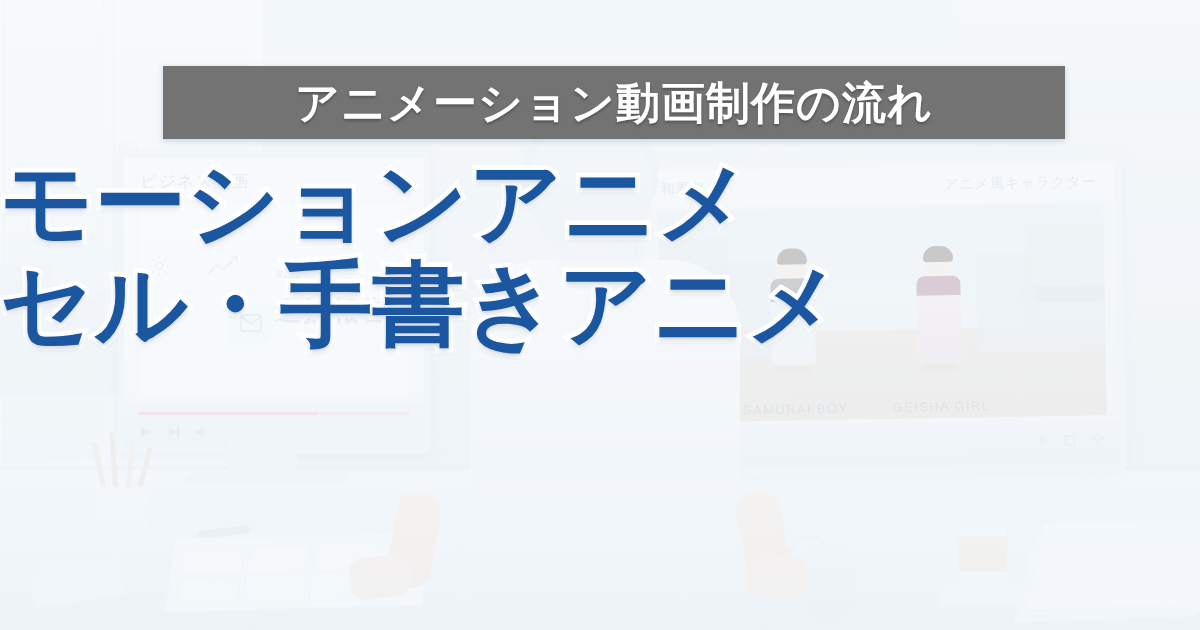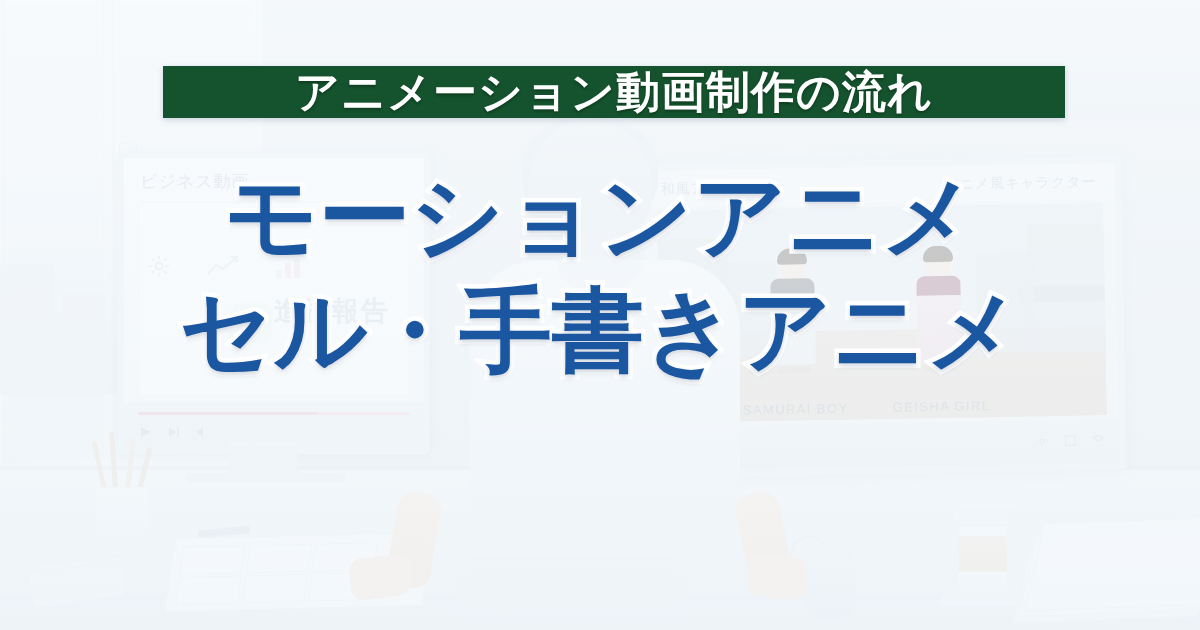--- a/index.html
+++ b/index.html
@@ -155,34 +155,34 @@
   .phone{position:absolute;left:30px;top:566px;width:92px;height:34px;
     background:#eef3f8;border:1px solid #e5ecf2;border-radius:5px;transform:rotate(-8deg);}
 
   
   .veil{position:absolute;inset:0;background:rgba(244,248,251,.60);}
   .veil2{position:absolute;inset:0;
     background:linear-gradient(180deg,rgba(255,255,255,.30),rgba(240,245,249,.42));}
 
   
   .fg{position:absolute;inset:0;}
-  .banner{position:absolute;left:163px;top:66px;width:902px;height:52px;
-    background:#14532d;box-shadow:0 2px 6px rgba(90,110,140,.28);
+  .banner{position:absolute;left:163px;top:66px;width:902px;height:73px;
+    background:#737373;box-shadow:0 2px 6px rgba(90,110,140,.28);
     display:flex;align-items:center;justify-content:center;}
   .banner-text{color:#ffffff;font-size:44px;font-weight:700;letter-spacing:1px;
     white-space:nowrap;line-height:1;
     text-shadow:0 2px 3px rgba(0,0,0,.28);}
 
-  .headline{position:absolute;left:0;right:0;top:170px;text-align:center;}
+  .headline{position:absolute;left:0;right:0;top:156px;text-align:left;}
   .hl-line{font-weight:700;color:#1b56a0;line-height:1.02;white-space:nowrap;
     letter-spacing:0px;
     -webkit-text-stroke:9px #ffffff;paint-order:stroke fill;
     text-shadow:0 3px 5px rgba(110,130,155,.30);}
   .hl1{font-size:92px;}
-  .hl2{font-size:92px;margin-top:20px;}
+  .hl2{font-size:92px;margin-top:8px;}
   .hl3{font-size:92px;margin-top:8px;}
 </style>
 </head>
 <body>
 
 <div id="stage">
 
   <div class="bg">
     <div class="bg-base"></div>
 

